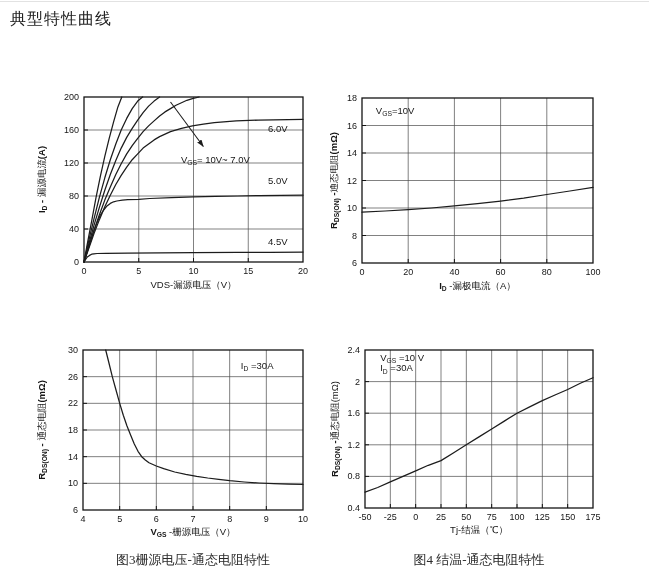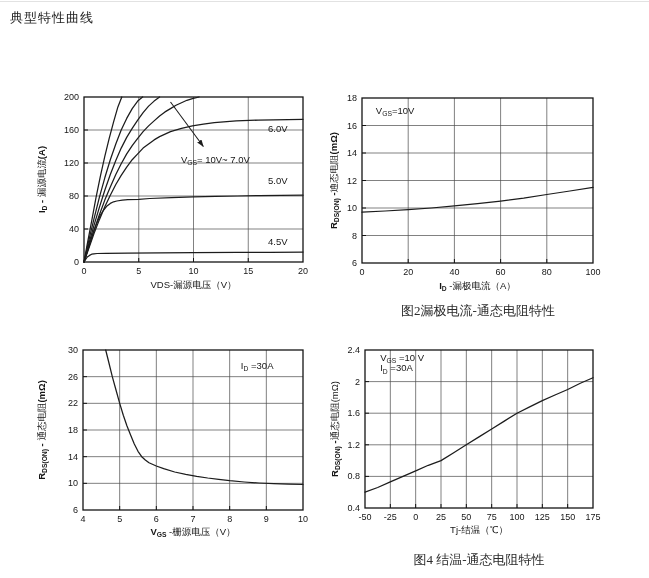--- a/index.html
+++ b/index.html
@@ -1,20 +1,20 @@
 <!DOCTYPE html>
 <html><head>
 <meta charset="utf-8">
 <style>
   html,body{margin:0;padding:0;}
   body{width:649px;height:578px;background:#ffffff;position:relative;overflow:hidden;
        font-family:"Liberation Sans",sans-serif;color:#1a1a1a;}
   .top-border{position:absolute;left:0;top:1px;width:649px;height:1px;background:#e2e2e2;}
   .page-title{position:absolute;left:10px;top:9px;font-family:Liberation Mono, monospace;
-              font-size:13px;color:#222;letter-spacing:1px;}
+              font-size:16px;color:#222;letter-spacing:1px;}
   figure.chart{position:absolute;margin:0;padding:0;}
   figure.chart svg{display:block;}
   .fig-caption{position:absolute;width:276px;text-align:center;font-family:"Liberation Serif",serif;
                font-size:13px;color:#2b2b2b;white-space:nowrap;}
   .fig1{left:36px;top:88px;}
   .fig2{left:330px;top:88px;}
   .fig3{left:36px;top:340px;}
   .fig4{left:330px;top:340px;}
   .fig1 .fig-caption{top:214px;transform:translateX(19px);}
   .fig2 .fig-caption{top:214px;transform:translateX(10px);}
@@ -124,21 +124,20 @@
       <line x1="32" y1="65" x2="36" y2="65" class="tickmark"></line>
       <text x="27" y="68" text-anchor="end" class="tlab">14</text>
       <line x1="32" y1="37.5" x2="36" y2="37.5" class="tickmark"></line>
       <text x="27" y="40.5" text-anchor="end" class="tlab">16</text>
       <text x="27" y="13" text-anchor="end" class="tlab">18</text>
       <polyline points="32.0,124.1 55.1,123.0 78.2,121.6 101.3,120.0 124.4,117.9 147.5,115.6 170.6,113.1 193.7,110.1 216.8,106.5 239.9,103.0 263.0,99.4" class="curve"></polyline>
       <text x="45.86" y="25.81249999999998" text-anchor="start" class="ann"><tspan>V</tspan><tspan dy="2.4" font-size="71%">GS</tspan><tspan dy="-2.4">=10V</tspan></text>
       <text x="147.5" y="201" text-anchor="middle" class="axlab"><tspan font-weight="bold">I</tspan><tspan dy="2.4" font-size="71%" font-weight="bold">D</tspan><tspan dy="-2.4"> -</tspan><tspan>漏极电流（A）</tspan></text>
       <text transform="translate(7,92.5) rotate(-90)" text-anchor="middle" class="axlab"><tspan font-weight="bold">R</tspan><tspan dy="2.4" font-size="71%" font-weight="bold">DS(ON)</tspan><tspan dy="-2.4" font-weight="bold"> -</tspan><tspan>通态电阻</tspan><tspan font-weight="bold">(mΩ)</tspan></text>
     </svg>
-  <figcaption class="fig-caption">图2漏极电流-通态电阻特性</figcaption>
 </figure>
 
 <figure class="chart fig3">
   <svg width="276" height="204">
       <defs>
         <marker id="arr2" markerWidth="8" markerHeight="6" refX="6.5" refY="2.5" orient="auto">
           <path d="M0,0 L7,2.5 L0,5 z" fill="#1c1c1c"></path>
         </marker>
       </defs>
       <line x1="83.66666666666666" y1="10" x2="83.66666666666666" y2="170" class="grid"></line>
@@ -174,20 +173,21 @@
       <line x1="47" y1="63.33333333333333" x2="51" y2="63.33333333333333" class="tickmark"></line>
       <text x="42" y="66.33333333333333" text-anchor="end" class="tlab">22</text>
       <line x1="47" y1="36.666666666666664" x2="51" y2="36.666666666666664" class="tickmark"></line>
       <text x="42" y="39.666666666666664" text-anchor="end" class="tlab">26</text>
       <text x="42" y="13" text-anchor="end" class="tlab">30</text>
       <polyline points="69.7,10.0 72.7,22.0 76.3,36.7 80.0,50.0 83.7,63.3 87.3,75.3 91.0,86.0 94.7,95.3 98.3,104.0 102.0,111.3 105.7,116.7 109.3,120.0 113.0,122.7 120.3,126.0 127.7,128.7 138.7,132.0 149.7,134.3 160.7,136.3 171.7,138.0 182.7,139.3 193.7,140.7 208.3,142.0 223.0,143.0 237.7,143.7 252.3,144.1 267.0,144.5" class="curve"></polyline>
       <text x="221.16666666666666" y="28.66666666666667" text-anchor="middle" class="ann"><tspan>I</tspan><tspan dy="2.4" font-size="71%">D</tspan><tspan dy="-2.4"> =30A</tspan></text>
       <text x="157" y="195" text-anchor="middle" class="axlab"><tspan font-weight="bold">V</tspan><tspan dy="2.4" font-size="71%" font-weight="bold">GS</tspan><tspan dy="-2.4"> -</tspan><tspan>栅源电压（V）</tspan></text>
       <text transform="translate(9,90) rotate(-90)" text-anchor="middle" class="axlab"><tspan font-weight="bold">R</tspan><tspan dy="2.4" font-size="71%" font-weight="bold">DS(ON)</tspan><tspan dy="-2.4" font-weight="bold"> - </tspan><tspan>通态电阻</tspan><tspan font-weight="bold">(mΩ)</tspan></text>
     </svg>
+  <figcaption class="fig-caption">图3栅源电压-通态电阻特性</figcaption>
 </figure>
 
 <figure class="chart fig4">
   <svg width="276" height="204">
       <defs>
         <marker id="arr3" markerWidth="8" markerHeight="6" refX="6.5" refY="2.5" orient="auto">
           <path d="M0,0 L7,2.5 L0,5 z" fill="#1c1c1c"></path>
         </marker>
       </defs>
       <line x1="60.33333333333333" y1="10" x2="60.33333333333333" y2="168" class="grid"></line>

